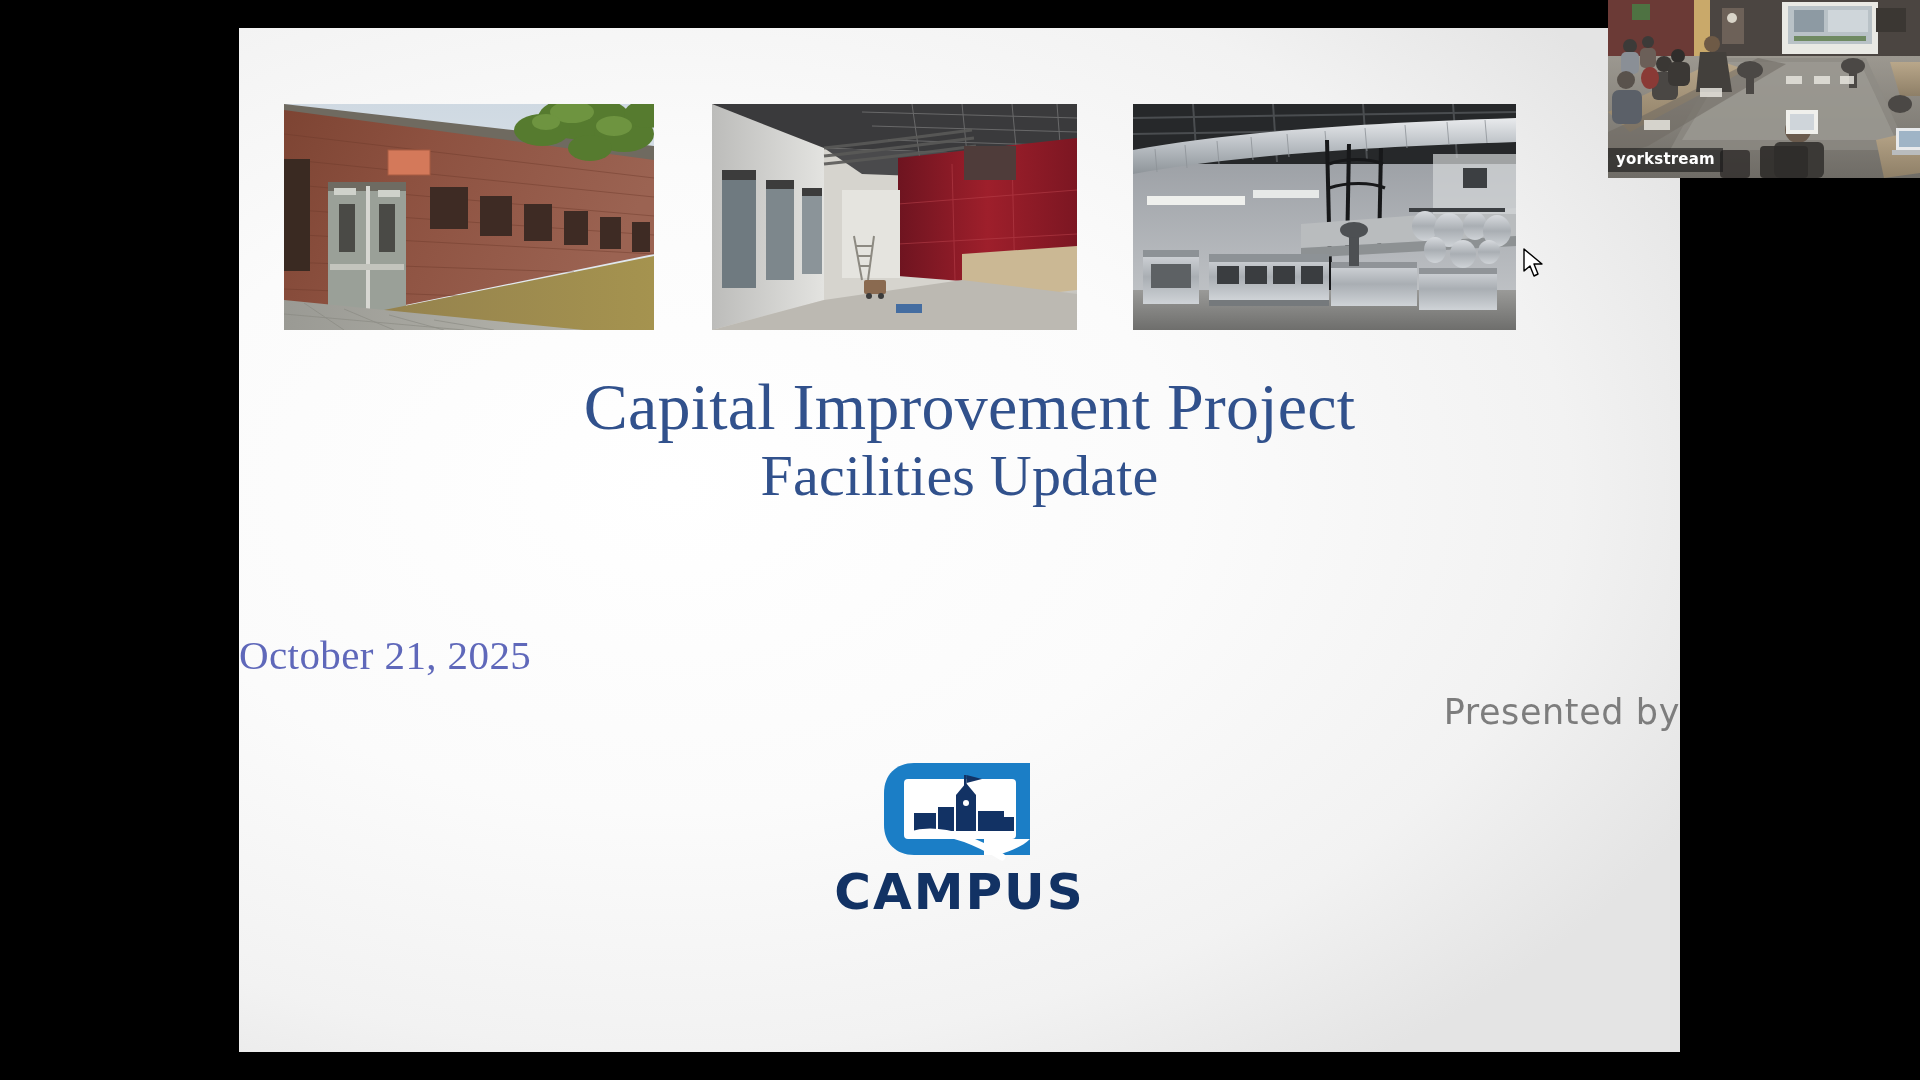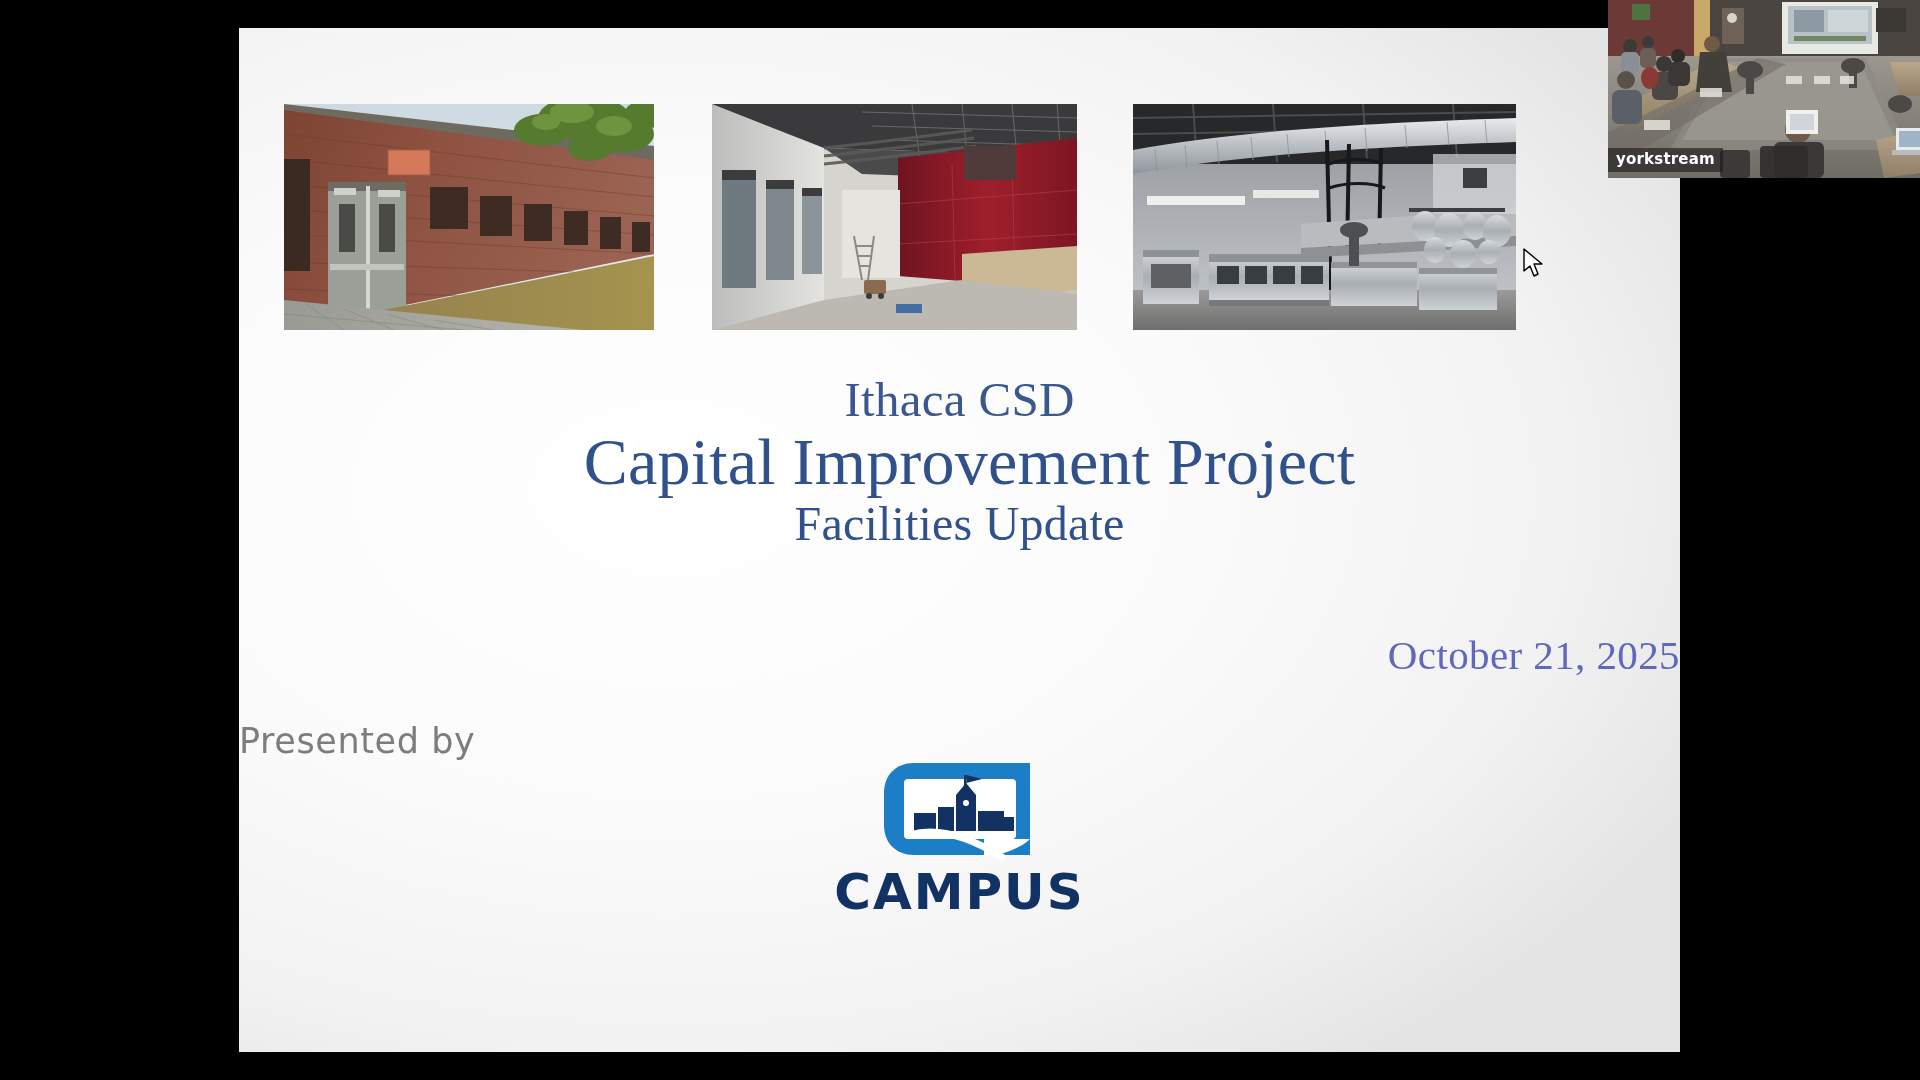--- a/index.html
+++ b/index.html
@@ -70,45 +70,45 @@
   }
   #title-line-2 {
     font-size: 66px;
     line-height: 1.1;
     letter-spacing: 0.2px;
     color: #31518c;
     margin-top: -2px;
     padding-left: 20px;
   }
   #title-line-3 {
-    font-size: 48px;
+    font-size: 58px;
     line-height: 1.1;
     letter-spacing: 0.2px;
     color: #31518c;
     text-align: center;
   }
 
   #date-line {
     position: absolute;
     left: 0;
     top: 603px;
     width: 100%;
-    text-align: right;
+    text-align: left;
     font-family: "Liberation Serif", "DejaVu Serif", serif;
     font-size: 41px;
     color: #5f68ba;
     letter-spacing: 0.4px;
   }
 
   #presented-by {
     position: absolute;
     left: 0;
-    top: 693px;
+    top: 664px;
     width: 100%;
-    text-align: left;
+    text-align: right;
     font-family: "DejaVu Sans", sans-serif;
     font-size: 35px;
     color: #7d7d7d;
     letter-spacing: 0.6px;
   }
 
   
   #logo-wrap {
     position: absolute;
     left: 50%;
@@ -455,21 +455,20 @@
           <g fill="#4d5053">
             <rect x="216" y="128" width="10" height="34"></rect>
             <ellipse cx="221" cy="126" rx="14" ry="8"></ellipse>
           </g>
         </svg>
       </div>
 
     </div>
 
     <div id="title-block">
-      <div id="title-line-1">Ithaca CSD</div>
       <div id="title-line-2">Capital Improvement Project</div>
       <div id="title-line-3">Facilities Update</div>
     </div>
 
     <div id="date-line">October 21, 2025</div>
 
     <div id="presented-by">Presented by</div>
 
     <div id="logo-wrap">
       <svg id="logo-mark" viewBox="0 0 160 108" aria-hidden="true">

